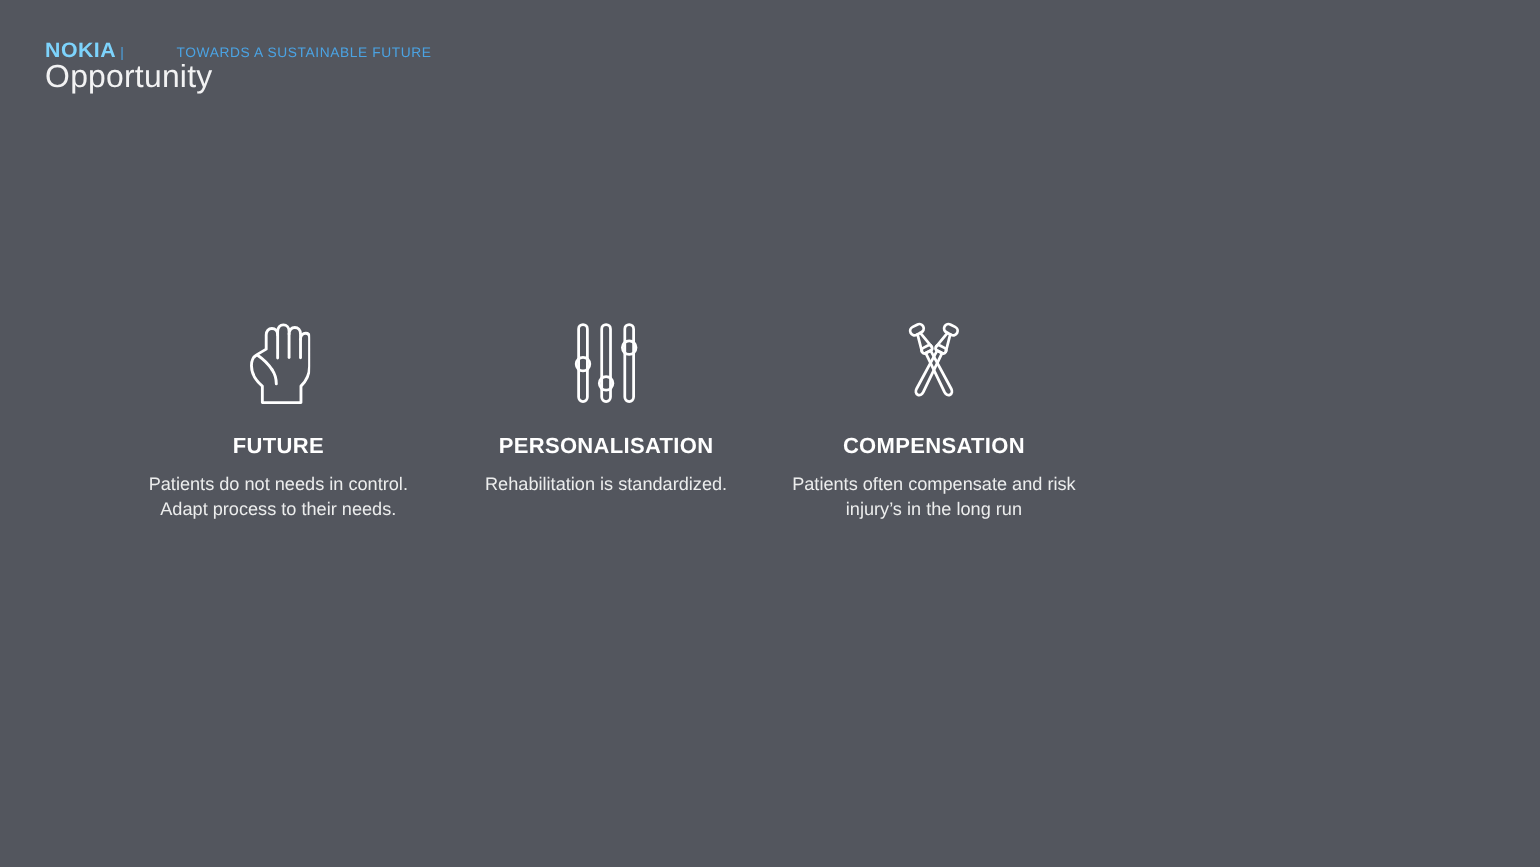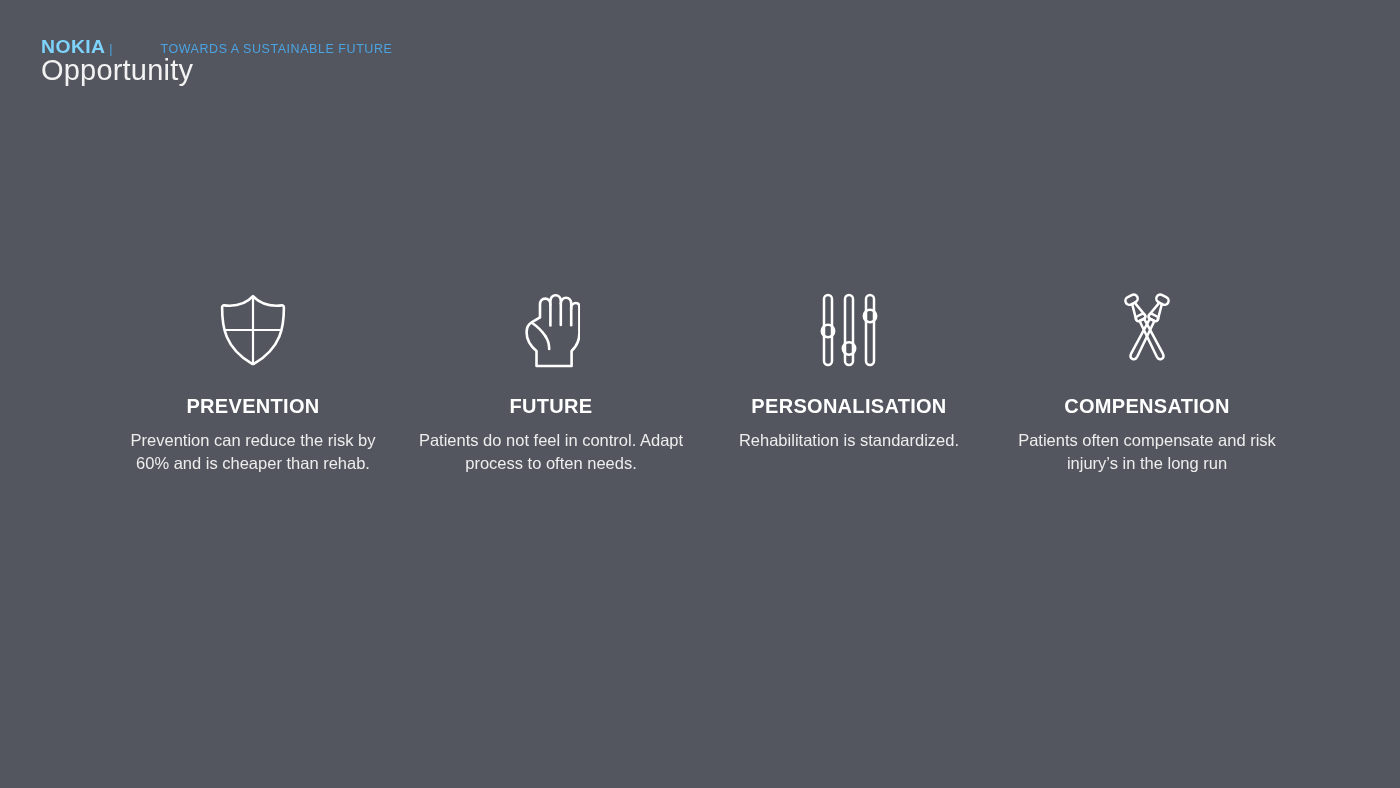--- a/index.html
+++ b/index.html
@@ -110,37 +110,20 @@
   <div class="brandline">
     <span class="brand-logo">NOKIA</span>
     <span class="brand-sep">|</span>
     <span class="brand-tag">TOWARDS A SUSTAINABLE FUTURE</span>
   </div>
   <div class="page-title">Opportunity</div>
 </div>
 
 <div class="columns">
 
-  <div class="col">
-    <div class="icon-wrap">
-      <svg width="70" height="74" viewBox="0 0 70 74" fill="none" stroke="#ffffff" stroke-width="2.6" stroke-linejoin="round" stroke-linecap="round">
-        <path d="M35 3.2 C28.5 10.5 17.5 13.6 6.2 12.4
-                 C5.0 12.3 4.1 13.2 4.1 14.4
-                 C4.1 33.5 6.6 54.6 33.8 70.6
-                 C34.5 71.0 35.5 71.0 36.2 70.6
-                 C63.4 54.6 65.9 33.5 65.9 14.4
-                 C65.9 13.2 65.0 12.3 63.8 12.4
-                 C52.5 13.6 41.5 10.5 35 3.2 Z"></path>
-        <path d="M35 4.2 L35 69.8" stroke-width="2.2"></path>
-        <path d="M8.0 37.0 L62.0 37.0" stroke-width="2.2"></path>
-      </svg>
-    </div>
-    <div class="col-title">PREVENTION</div>
-    <div class="col-body">Prevention can reduce the risk by 60% and is cheaper than rehab.</div>
-  </div>
 
   <div class="col">
     <div class="icon-wrap">
       <svg width="58" height="76" viewBox="0 0 58 76" fill="none" stroke="#ffffff" stroke-width="2.6" stroke-linejoin="round" stroke-linecap="round">
 
         <path d="M14.5 74.0 L14.5 59.0
                  C8.5 54.0 4.6 47.6 4.6 40.5
                  C4.6 35.6 6.4 32.2 9.6 30.4
                  L18.0 25.4
                  L18.0 12.5
@@ -161,21 +144,21 @@
 
         <path d="M28.4 12.5 L28.4 33.5"></path>
         <path d="M38.8 11.6 L38.8 33.0"></path>
         <path d="M49.2 16.4 L49.2 33.2"></path>
 
         <path d="M9.9 30.7 C15.4 34.5 20.0 39.0 23.3 44.0"></path>
         <path d="M23.3 44.0 C26.0 48.0 27.2 52.5 27.2 57.0"></path>
       </svg>
     </div>
     <div class="col-title">FUTURE</div>
-    <div class="col-body">Patients do not feel in control. Adapt process to often needs.</div>
+    <div class="col-body">Patients do not needs in control. Adapt process to their needs.</div>
   </div>
 
   <div class="col">
     <div class="icon-wrap">
       <svg width="64" height="76" viewBox="0 0 64 76" fill="none" stroke="#ffffff" stroke-width="2.5" stroke-linejoin="round" stroke-linecap="round">
 
         <rect x="7.0" y="3.0" width="8.0" height="70.0" rx="4.0"></rect>
         <circle cx="11.0" cy="39.0" r="6.2"></circle>
 
         <rect x="28.0" y="3.0" width="8.0" height="70.0" rx="4.0"></rect>

